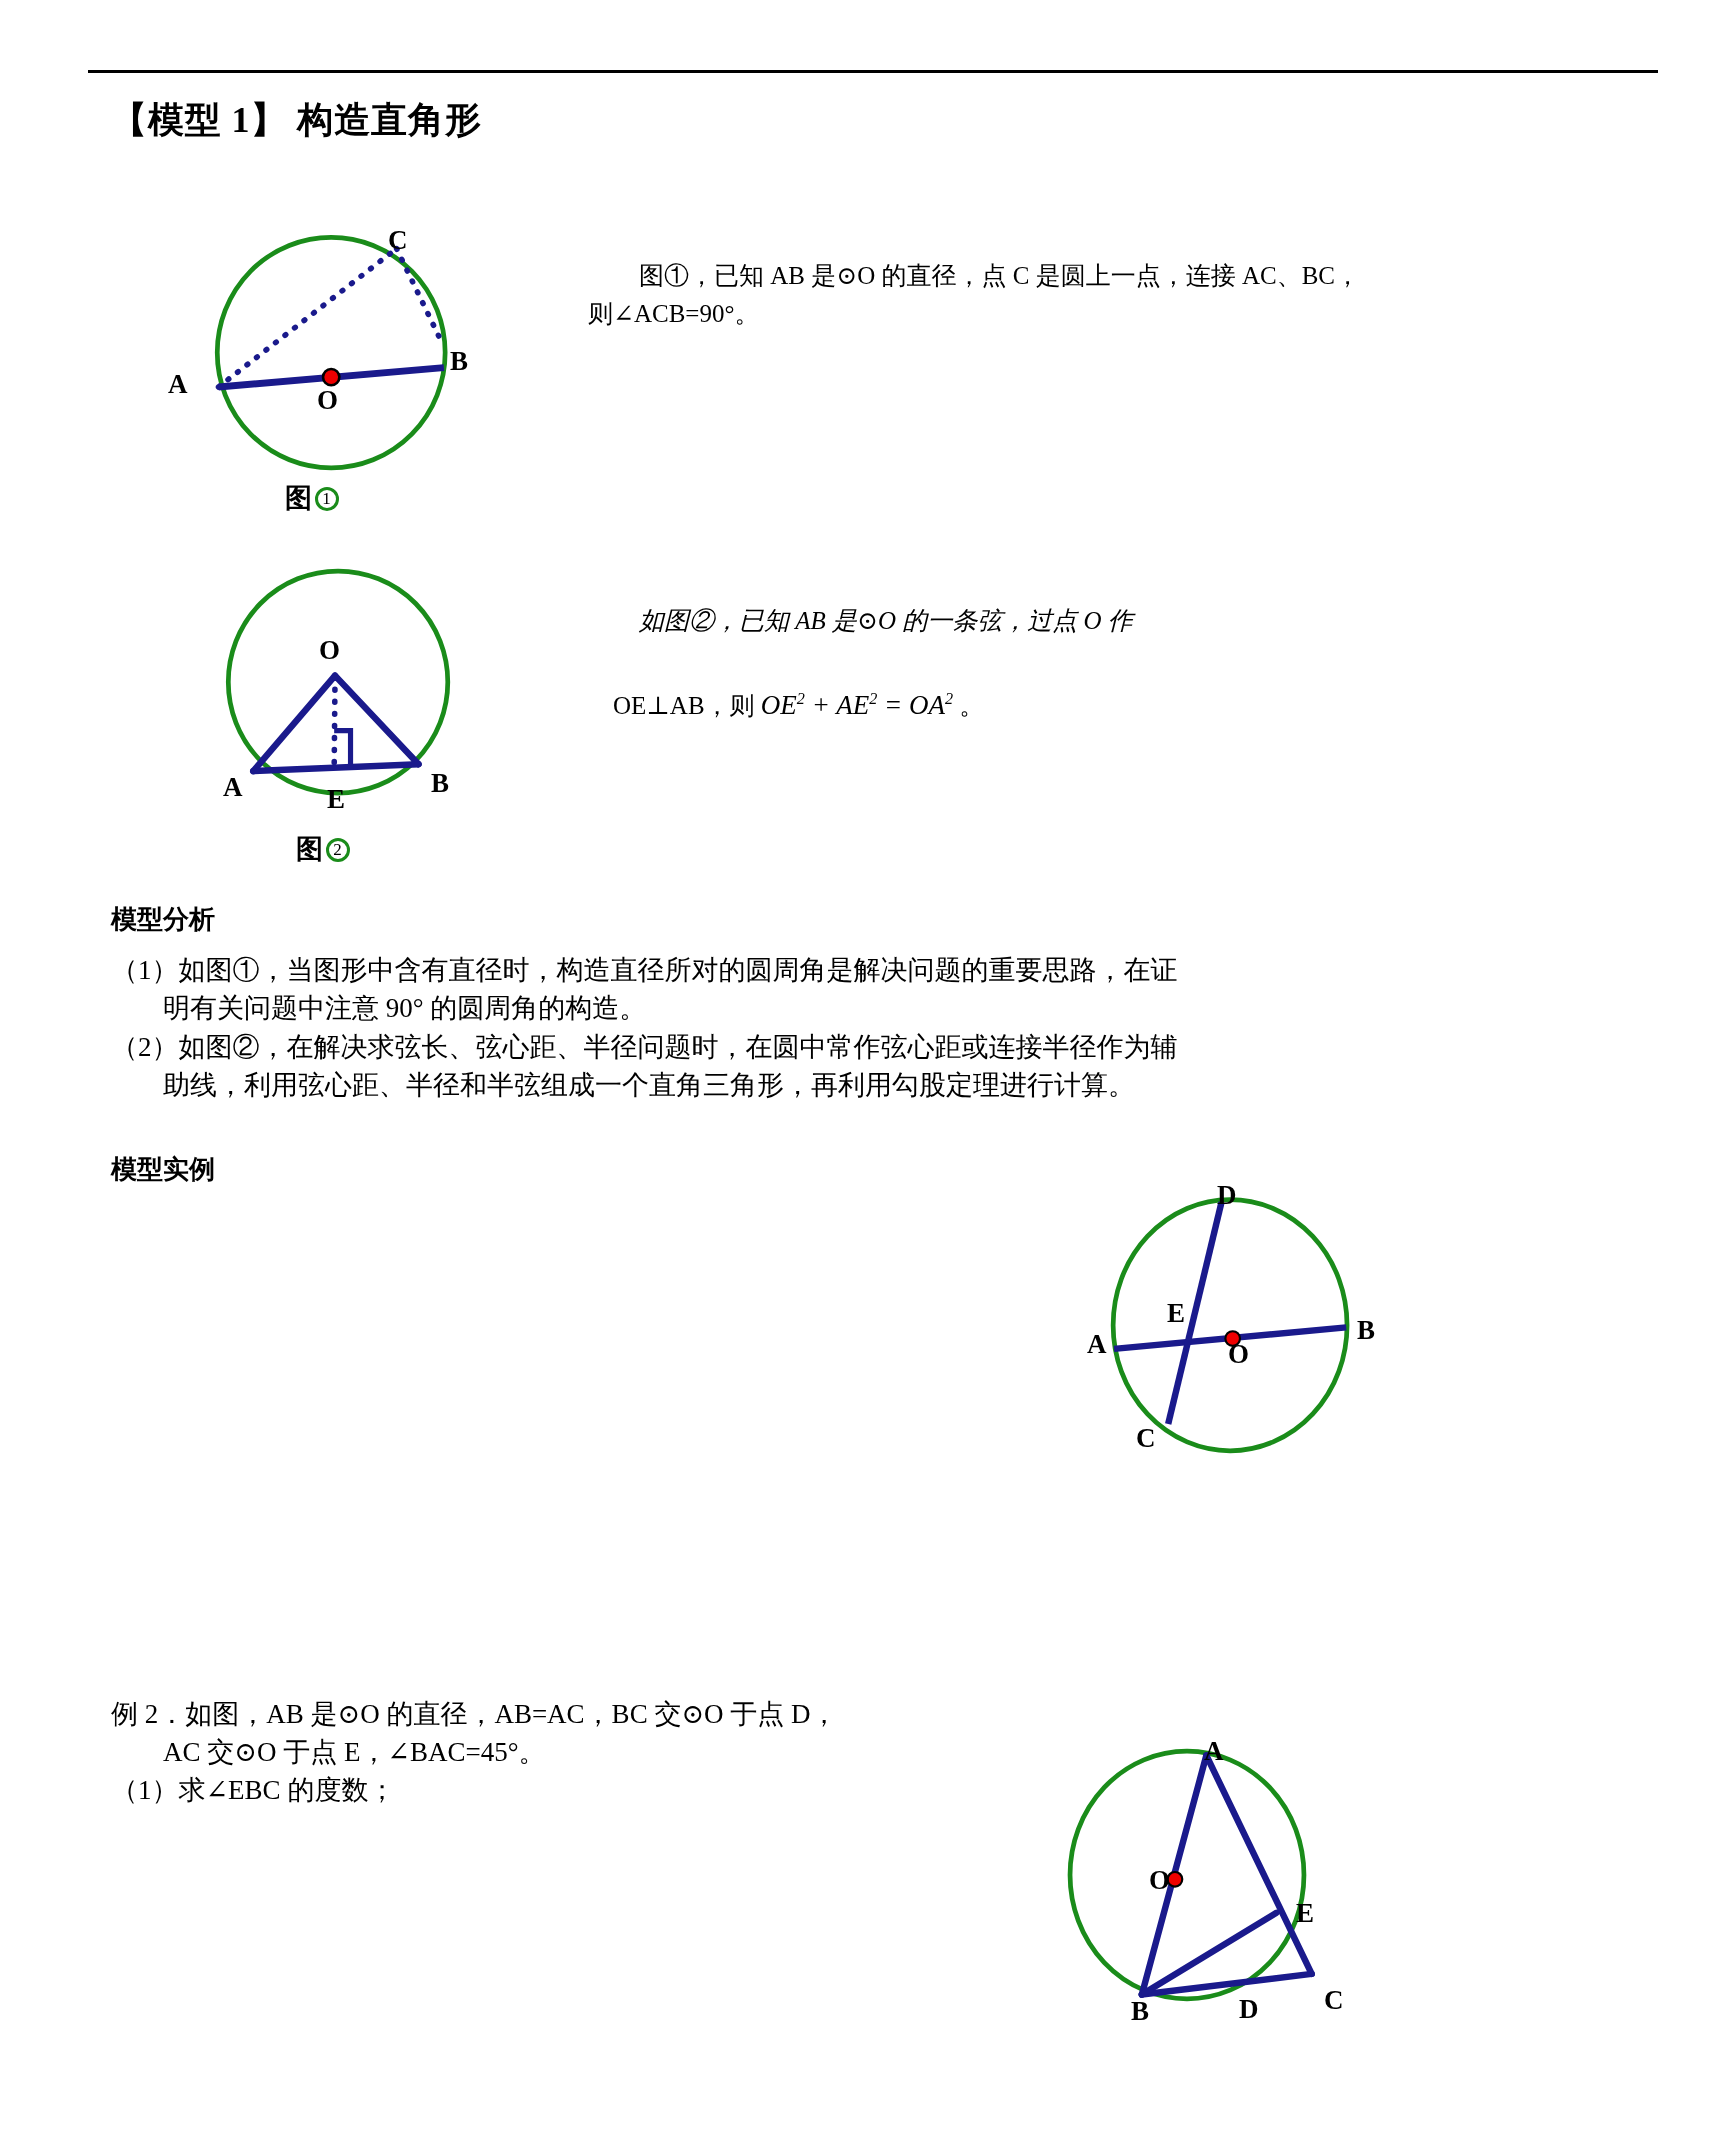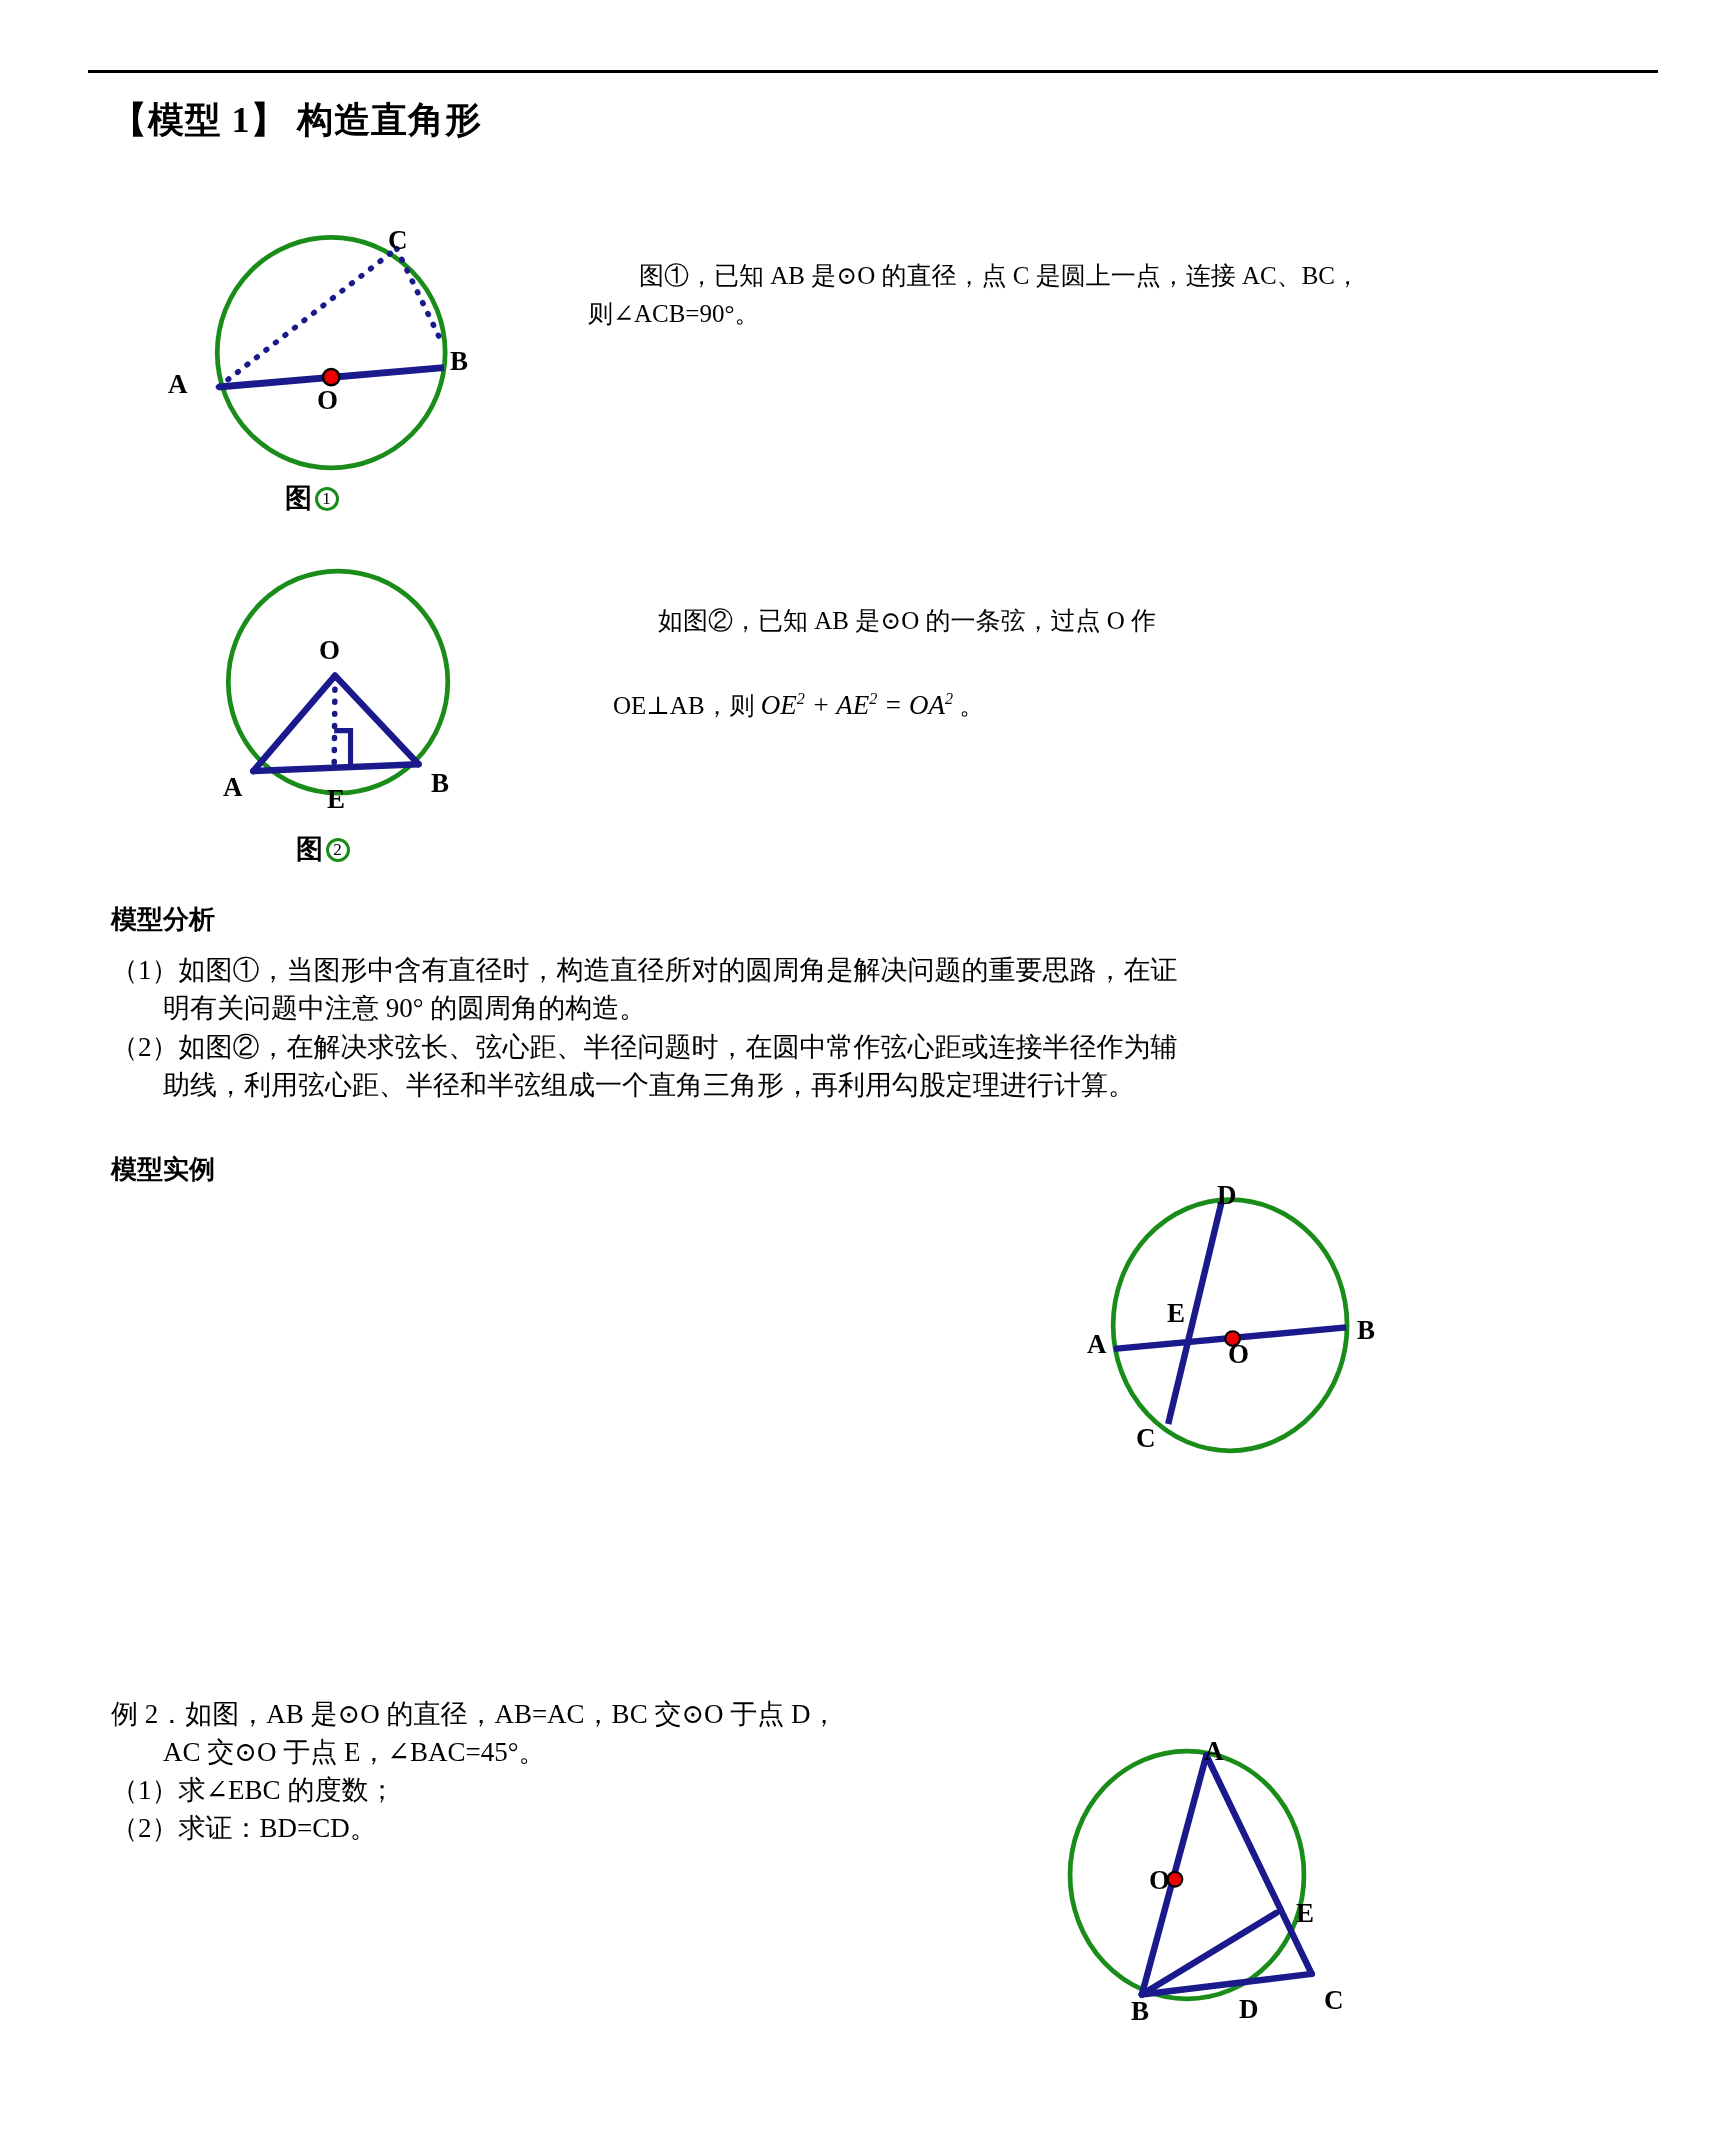--- a/index.html
+++ b/index.html
@@ -171,21 +171,21 @@
     <span>B</span>
   </div>
   <div class="fig-caption" style="left:327px; top:786px; font-size:27px;">
     <span>E</span>
   </div>
   <div class="fig-caption" style="left:296px; top:836px;">
     <span>图</span>
     <span class="circ-num">2</span>
   </div>
 
-  <div class="para" style="left:607px; top:602px; width:783px; text-indent:51px;">如图②，已知 AB 是⊙O 的一条弦，过点 O 作</div>
+  <div class="para" style="left:588px; top:602px; width:783px; text-indent:51px;font-style:italic;">如图②，已知 AB 是⊙O 的一条弦，过点 O 作</div>
   <div class="para" style="left:588px; top:642px; width:783px;">
     <span>OE⊥AB，则 </span><span class="mathitalic"><span>OE</span><sup>2</sup><span> + </span><span>AE</span><sup>2</sup><span> = </span><span>OA</span><sup>2</sup></span><span> 。</span>
   </div>
 
   <div class="sec-head" style="left:111px; top:907px;">模型分析</div>
 
   <div class="hang" style="left:111px; top:951px; width:1544px;">
     <span class="l1">（1）如图①，当图形中含有直径时，构造直径所对的圆周角是解决问题的重要思路，在证</span>
     <span class="l2">明有关问题中注意 90° 的圆周角的构造。</span>
   </div>
@@ -225,21 +225,20 @@
     <span>O</span>
   </div>
   <div class="fig-caption" style="left:1136px; top:1425px; font-size:27px;">
     <span>C</span>
   </div>
 
   <div class="hang" style="left:111px; top:1695px; width:968px;">
     <span class="l1">例 2．如图，AB 是⊙O 的直径，AB=AC，BC 交⊙O 于点 D，</span>
     <span class="l2">AC 交⊙O 于点 E，∠BAC=45°。</span>
     <span class="l3">（1）求∠EBC 的度数；</span>
-    <span class="l3">（2）求证：BD=CD。</span>
   </div>
 
   <div class="figure" style="left:1058px; top:1733px;">
     <svg width="344" height="327" viewBox="0 0 800 760" xmlns="http://www.w3.org/2000/svg">
       <ellipse cx="300" cy="330" rx="272" ry="288" fill="none" stroke="#1a8c1a" stroke-width="11"></ellipse>
 
       <line x1="345" y1="52" x2="195" y2="608" stroke="#1a1a8c" stroke-width="15" stroke-linecap="round"></line>
 
       <line x1="345" y1="52" x2="590" y2="560" stroke="#1a1a8c" stroke-width="15" stroke-linecap="round"></line>
 

